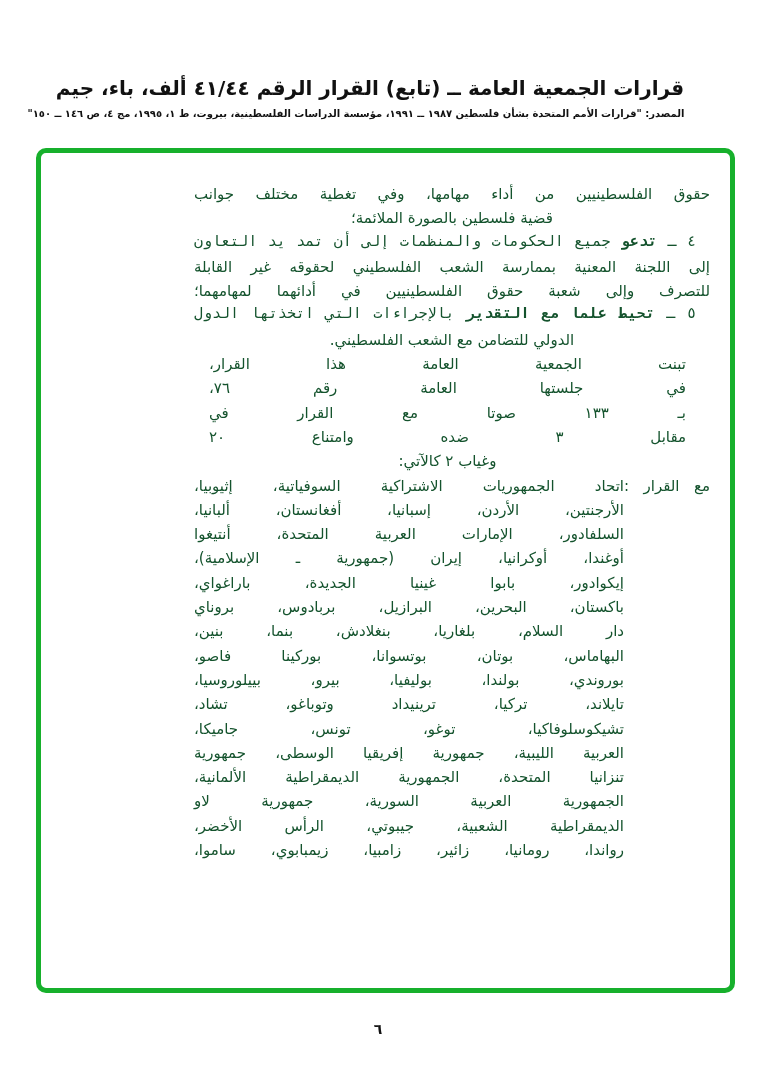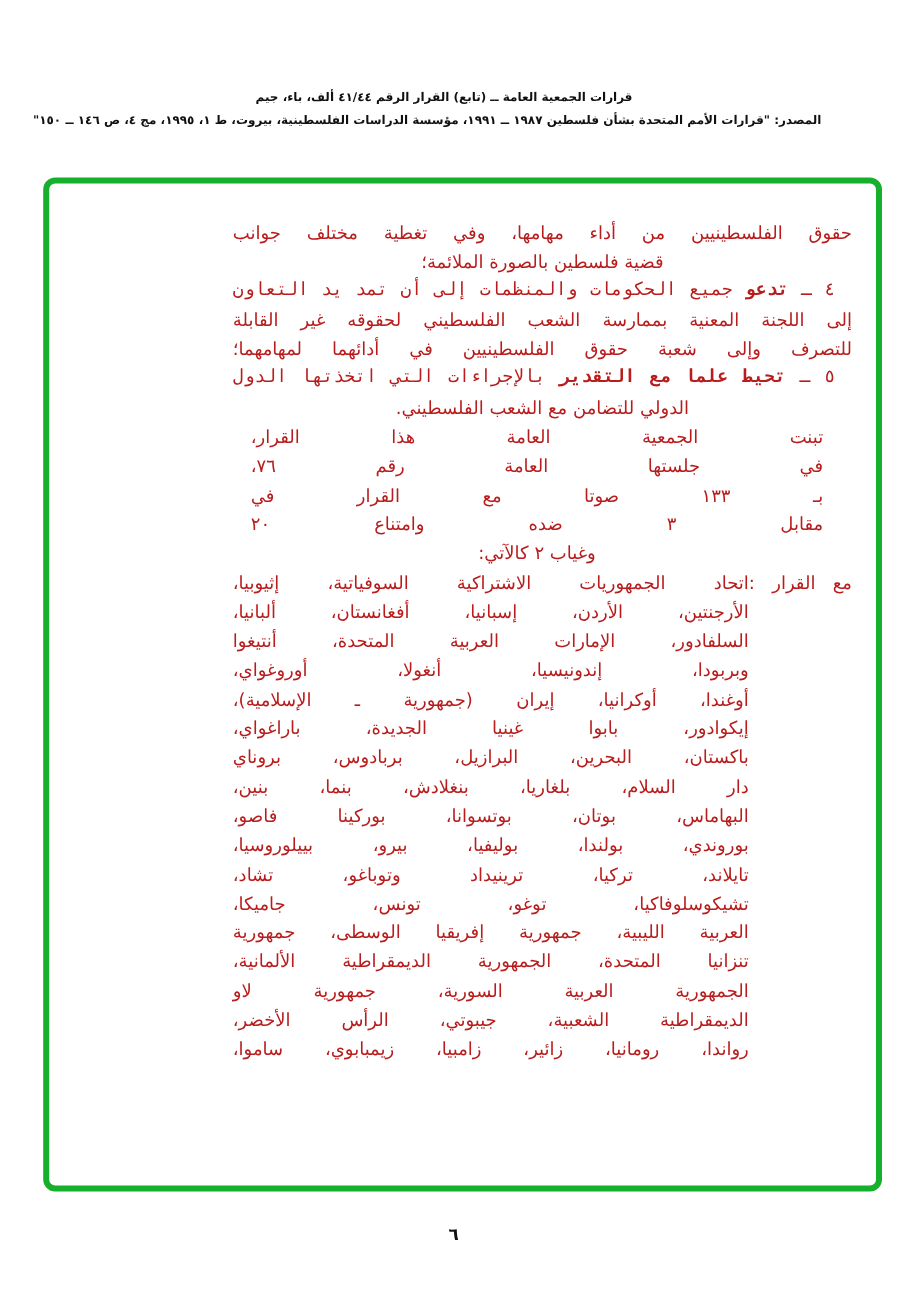--- a/index.html
+++ b/index.html
@@ -4,30 +4,30 @@
 <style>
   html,body{margin:0;padding:0;}
   body{
     width:768px;height:1085px;position:relative;background:#ffffff;
     font-family:"DejaVu Sans",sans-serif;color:#111;overflow:hidden;
   }
   .page-header{
     position:absolute;top:76px;left:0;width:712px;
     text-align:center;direction:rtl;
   }
-  .doc-title{font-size:10px;font-weight:bold;letter-spacing:0;margin-left:28px;}
+  .doc-title{font-size:20px;font-weight:bold;letter-spacing:0;margin-left:28px;}
   .doc-source{font-size:10px;font-weight:bold;margin-top:8px;}
   .highlight-box{
     position:absolute;left:36px;top:148px;width:699px;height:845px;
     border:5px solid #17b02c;border-radius:10px;box-sizing:border-box;
     background:transparent;
   }
   .content{
     position:absolute;top:182px;right:58px;width:516px;
-    direction:rtl;font-size:15px;line-height:24.3px;color:#b91c1c;
+    direction:rtl;font-size:15px;line-height:24.3px;color:#14532d;
   }
   .jline{text-align:justify;text-align-last:justify;}
   .cline{text-align:right;text-align-last:center;}
   .indent{text-indent:14px;font-family:Liberation Mono, monospace;}
   .b{font-weight:bold;}
   .tally{margin-right:24px;margin-left:15px;}
   .vote-row{display:flex;}
   .vote-label{
     flex:none;width:86px;text-align:justify;text-align-last:justify;
   }
@@ -72,21 +72,20 @@
     <div class="jline">مقابل ٣ ضده وامتناع ٢٠</div>
     <div class="cline">وغياب ٢ كالآتي:</div>
   </section>
 
   <section class="vote-row">
     <div class="vote-label">مع القرار :</div>
     <div class="vote-lines">
       <div class="jline">اتحاد الجمهوريات الاشتراكية السوفياتية، إثيوبيا،</div>
       <div class="jline">الأرجنتين، الأردن، إسبانيا، أفغانستان، ألبانيا،</div>
       <div class="jline">السلفادور، الإمارات العربية المتحدة، أنتيغوا</div>
-      <div class="jline">وبربودا، إندونيسيا، أنغولا، أوروغواي،</div>
       <div class="jline">أوغندا، أوكرانيا، إيران (جمهورية ـ الإسلامية)،</div>
       <div class="jline">إيكوادور، بابوا غينيا الجديدة، باراغواي،</div>
       <div class="jline">باكستان، البحرين، البرازيل، بربادوس، بروناي</div>
       <div class="jline">دار السلام، بلغاريا، بنغلادش، بنما، بنين،</div>
       <div class="jline">البهاماس، بوتان، بوتسوانا، بوركينا فاصو،</div>
       <div class="jline">بوروندي، بولندا، بوليفيا، بيرو، بييلوروسيا،</div>
       <div class="jline">تايلاند، تركيا، ترينيداد وتوباغو، تشاد،</div>
       <div class="jline">تشيكوسلوفاكيا، توغو، تونس، جاميكا،</div>
       <div class="jline">العربية الليبية، جمهورية إفريقيا الوسطى، جمهورية</div>
       <div class="jline">تنزانيا المتحدة، الجمهورية الديمقراطية الألمانية،</div>

